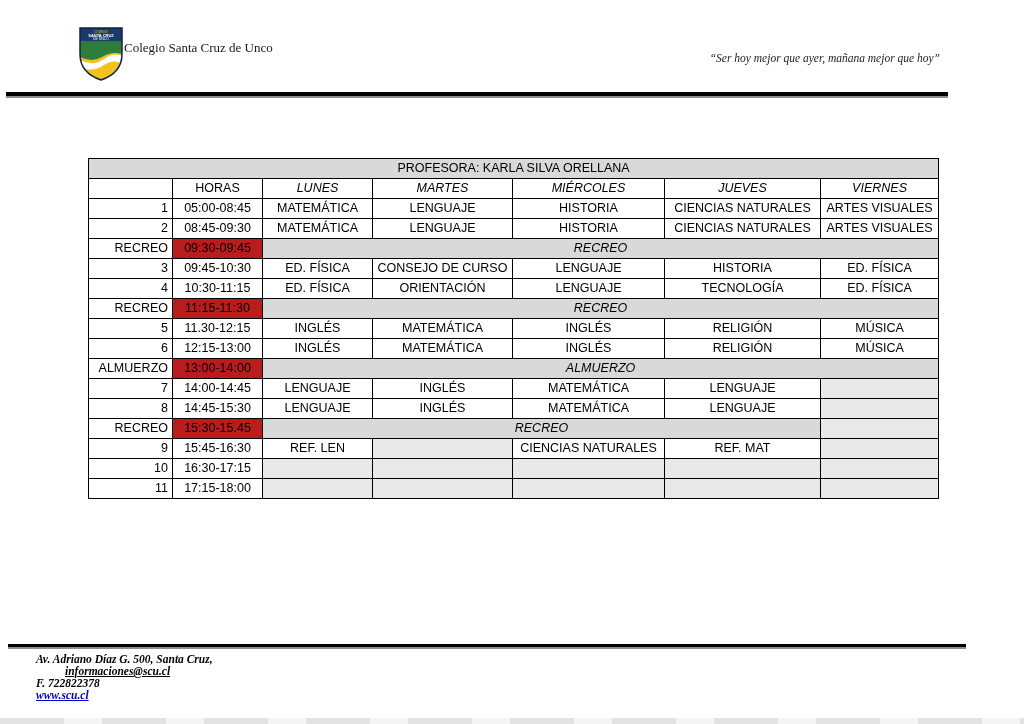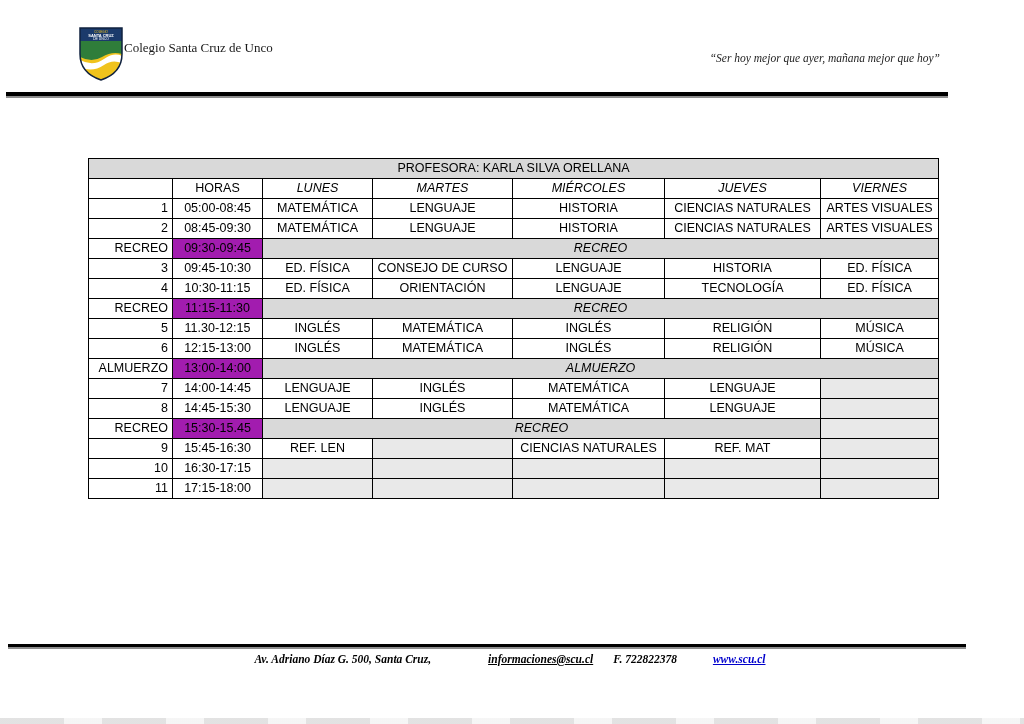--- a/index.html
+++ b/index.html
@@ -30,32 +30,32 @@
     border:1px solid #000;height:19px;line-height:19px;
     padding:0 4px;overflow:hidden;white-space:nowrap;font-weight:normal;
   }
   .title-cell{background:#d9d9d9;font-weight:bold;text-align:center;font-size:13px;}
   .subtitle-cell{background:#d9d9d9;font-weight:bold;text-align:center;font-size:12.5px;}
   .day-head{font-weight:bold;text-align:center;font-style:italic;}
   .horas-head{text-align:center;}
   .row-label{text-align:right;padding-right:7px;}
   .row-time{text-align:center;}
   .subject{text-align:center;}
-  .shaded{background:#a21caf;}
+  .shaded{background:#b91c1c;}
   .empty-shaded{background:#e9e9e9;}
   .break-cell{background:#d9d9d9;font-weight:bold;font-style:italic;text-align:center;}
   
   .footer-rule{
     position:absolute;left:8px;top:644px;width:958px;height:5px;
     background:linear-gradient(to bottom,#000 0 60%,#8d8d8d 60% 100%);
   }
   .footer-text{
     position:absolute;left:0;top:653px;width:1020px;
     display:flex;justify-content:center;align-items:baseline;
-    font-family:"Liberation Serif",serif;font-weight:bold;font-style:italic;font-size:11.5px;
+    font-family:"Liberation Serif",serif;font-weight:bold;font-style:italic;font-size:11.5px;flex-direction:column;
   }
   .footer-text .gap-a{margin-left:28px;padding-left:29px;}
   .footer-text .gap-b{margin-left:20px;}
   .footer-text .gap-c{margin-left:36px;}
   .email-link{color:#000;text-decoration:underline;}
   .web-link{color:#0000cc;text-decoration:underline;}
   .page-edge{
     position:absolute;left:0;top:718px;width:1024px;height:6px;
     background:repeating-linear-gradient(90deg,#d9d9d9 0 64px,#f2f2f2 64px 102px);
     opacity:.75;

